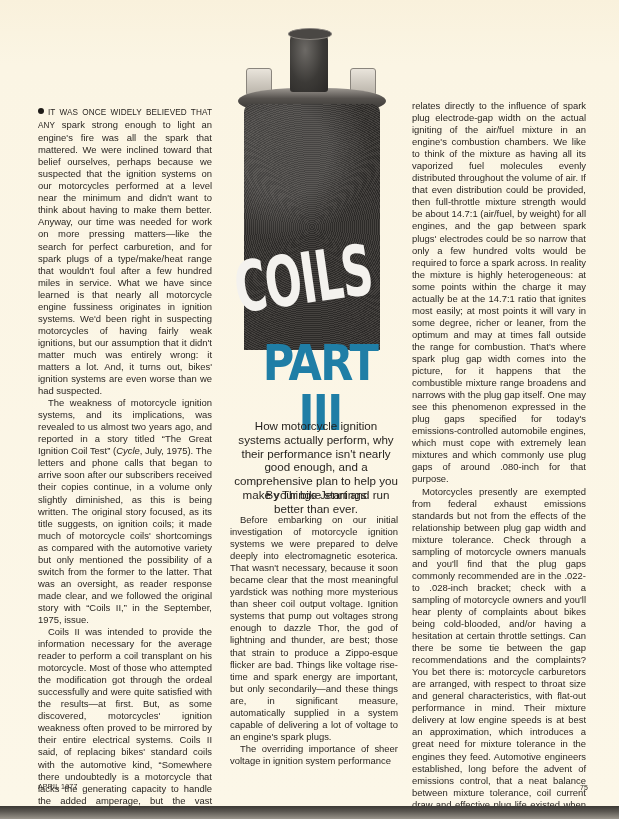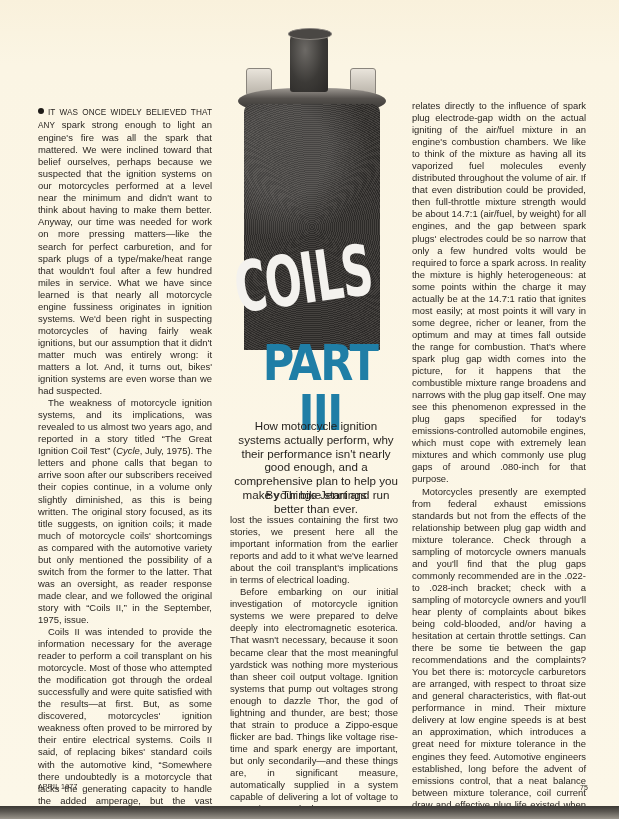--- a/index.html
+++ b/index.html
@@ -103,21 +103,20 @@
   <div class="deck">How motorcycle ignition systems actually perform, why their performance isn't nearly good enough, and a comprehensive plan to help you make your bike start and run better than ever.</div>
   <div class="byline">By Things Jennings</div>
 
   <div class="col col-left">
     <p class="first"><span class="bullet"></span><span class="lead-caps">IT WAS ONCE WIDELY BELIEVED THAT ANY</span><span> spark strong enough to light an engine's fire was all the spark that mattered. We were inclined toward that belief ourselves, perhaps because we suspected that the ignition systems on our motorcycles performed at a level near the minimum and didn't want to think about having to make them better. Anyway, our time was needed for work on more pressing matters—like the search for perfect carburetion, and for spark plugs of a type/make/heat range that wouldn't foul after a few hundred miles in service. What we have since learned is that nearly all motorcycle engine fussiness originates in ignition systems. We'd been right in suspecting motorcycles of having fairly weak ignitions, but our assumption that it didn't matter much was entirely wrong: it matters a lot. And, it turns out, bikes' ignition systems are even worse than we had suspected.</span></p>
     <p><span>The weakness of motorcycle ignition systems, and its implications, was revealed to us almost two years ago, and reported in a story titled “The Great Ignition Coil Test” (</span><em>Cycle</em><span>, July, 1975). The letters and phone calls that began to arrive soon after our subscribers received their copies continue, in a volume only slightly diminished, as this is being written. The original story focused, as its title suggests, on ignition coils; it made much of motorcycle coils' shortcomings as compared with the automotive variety but only mentioned the possibility of a switch from the former to the latter. That was an oversight, as reader response made clear, and we followed the original story with “Coils II,” in the September, 1975, issue.</span></p>
     <p>Coils II was intended to provide the information necessary for the average reader to perform a coil transplant on his motorcycle. Most of those who attempted the modification got through the ordeal successfully and were quite satisfied with the results—at first. But, as some discovered, motorcycles' ignition weakness often proved to be mirrored by their entire electrical systems. Coils II said, of replacing bikes' standard coils with the automotive kind, “Somewhere there undoubtedly is a motorcycle that lacks the generating capacity to handle the added amperage, but the vast majority of bikes' systems won't even notice the difference.” Experience has shown that we were wrong. Many more motorcycle electrical systems are operating close to deficit than we had imagined; further, we underestimated the current drain some motorcycles would feel when fitted with automotive coils. For these reasons, and because a substantial group of readers either missed or have</p>
   </div>
 
   <div class="col col-mid">
-    <p class="first">lost the issues containing the first two stories, we present here all the important information from the earlier reports and add to it what we've learned about the coil transplant's implications in terms of electrical loading.</p>
     <p>Before embarking on our initial investigation of motorcycle ignition systems we were prepared to delve deeply into electromagnetic esoterica. That wasn't necessary, because it soon became clear that the most meaningful yardstick was nothing more mysterious than sheer coil output voltage. Ignition systems that pump out voltages strong enough to dazzle Thor, the god of lightning and thunder, are best; those that strain to produce a Zippo-esque flicker are bad. Things like voltage rise-time and spark energy are important, but only secondarily—and these things are, in significant measure, automatically supplied in a system capable of delivering a lot of voltage to an engine's spark plugs.</p>
     <p>The overriding importance of sheer voltage in ignition system performance</p>
   </div>
 
   <div class="col col-right">
     <p class="first">relates directly to the influence of spark plug electrode-gap width on the actual igniting of the air/fuel mixture in an engine's combustion chambers. We like to think of the mixture as having all its vaporized fuel molecules evenly distributed throughout the volume of air. If that even distribution could be provided, then full-throttle mixture strength would be about 14.7:1 (air/fuel, by weight) for all engines, and the gap between spark plugs' electrodes could be so narrow that only a few hundred volts would be required to force a spark across. In reality the mixture is highly heterogeneous: at some points within the charge it may actually be at the 14.7:1 ratio that ignites most easily; at most points it will vary in some degree, richer or leaner, from the optimum and may at times fall outside the range for combustion. That's where spark plug gap width comes into the picture, for it happens that the combustible mixture range broadens and narrows with the plug gap itself. One may see this phenomenon expressed in the plug gaps specified for today's emissions-controlled automobile engines, which must cope with extremely lean mixtures and which commonly use plug gaps of around .080-inch for that purpose.</p>
     <p>Motorcycles presently are exempted from federal exhaust emissions standards but not from the effects of the relationship between plug gap width and mixture tolerance. Check through a sampling of motorcycle owners manuals and you'll find that the plug gaps commonly recommended are in the .022- to .028-inch bracket; check with a sampling of motorcycle owners and you'll hear plenty of complaints about bikes being cold-blooded, and/or having a hesitation at certain throttle settings. Can there be some tie between the gap recommendations and the complaints? You bet there is: motorcycle carburetors are arranged, with respect to throat size and general characteristics, with flat-out performance in mind. Their mixture delivery at low engine speeds is at best an approximation, which introduces a great need for mixture tolerance in the engines they feed. Automotive engineers established, long before the advent of emissions control, that a neat balance between mixture tolerance, coil current draw and effective plug life existed when plug gap was established at .035-inch, and that balance presumed better air/fuel mixing than most motorcycle engines can expect. Small wonder, then, that motorcyclists notice in their bikes such symptoms of distress as cold-start reluctance and part-throttle surging.</p>
   </div>
 
   <div class="footer-left">APRIL 1977</div>

